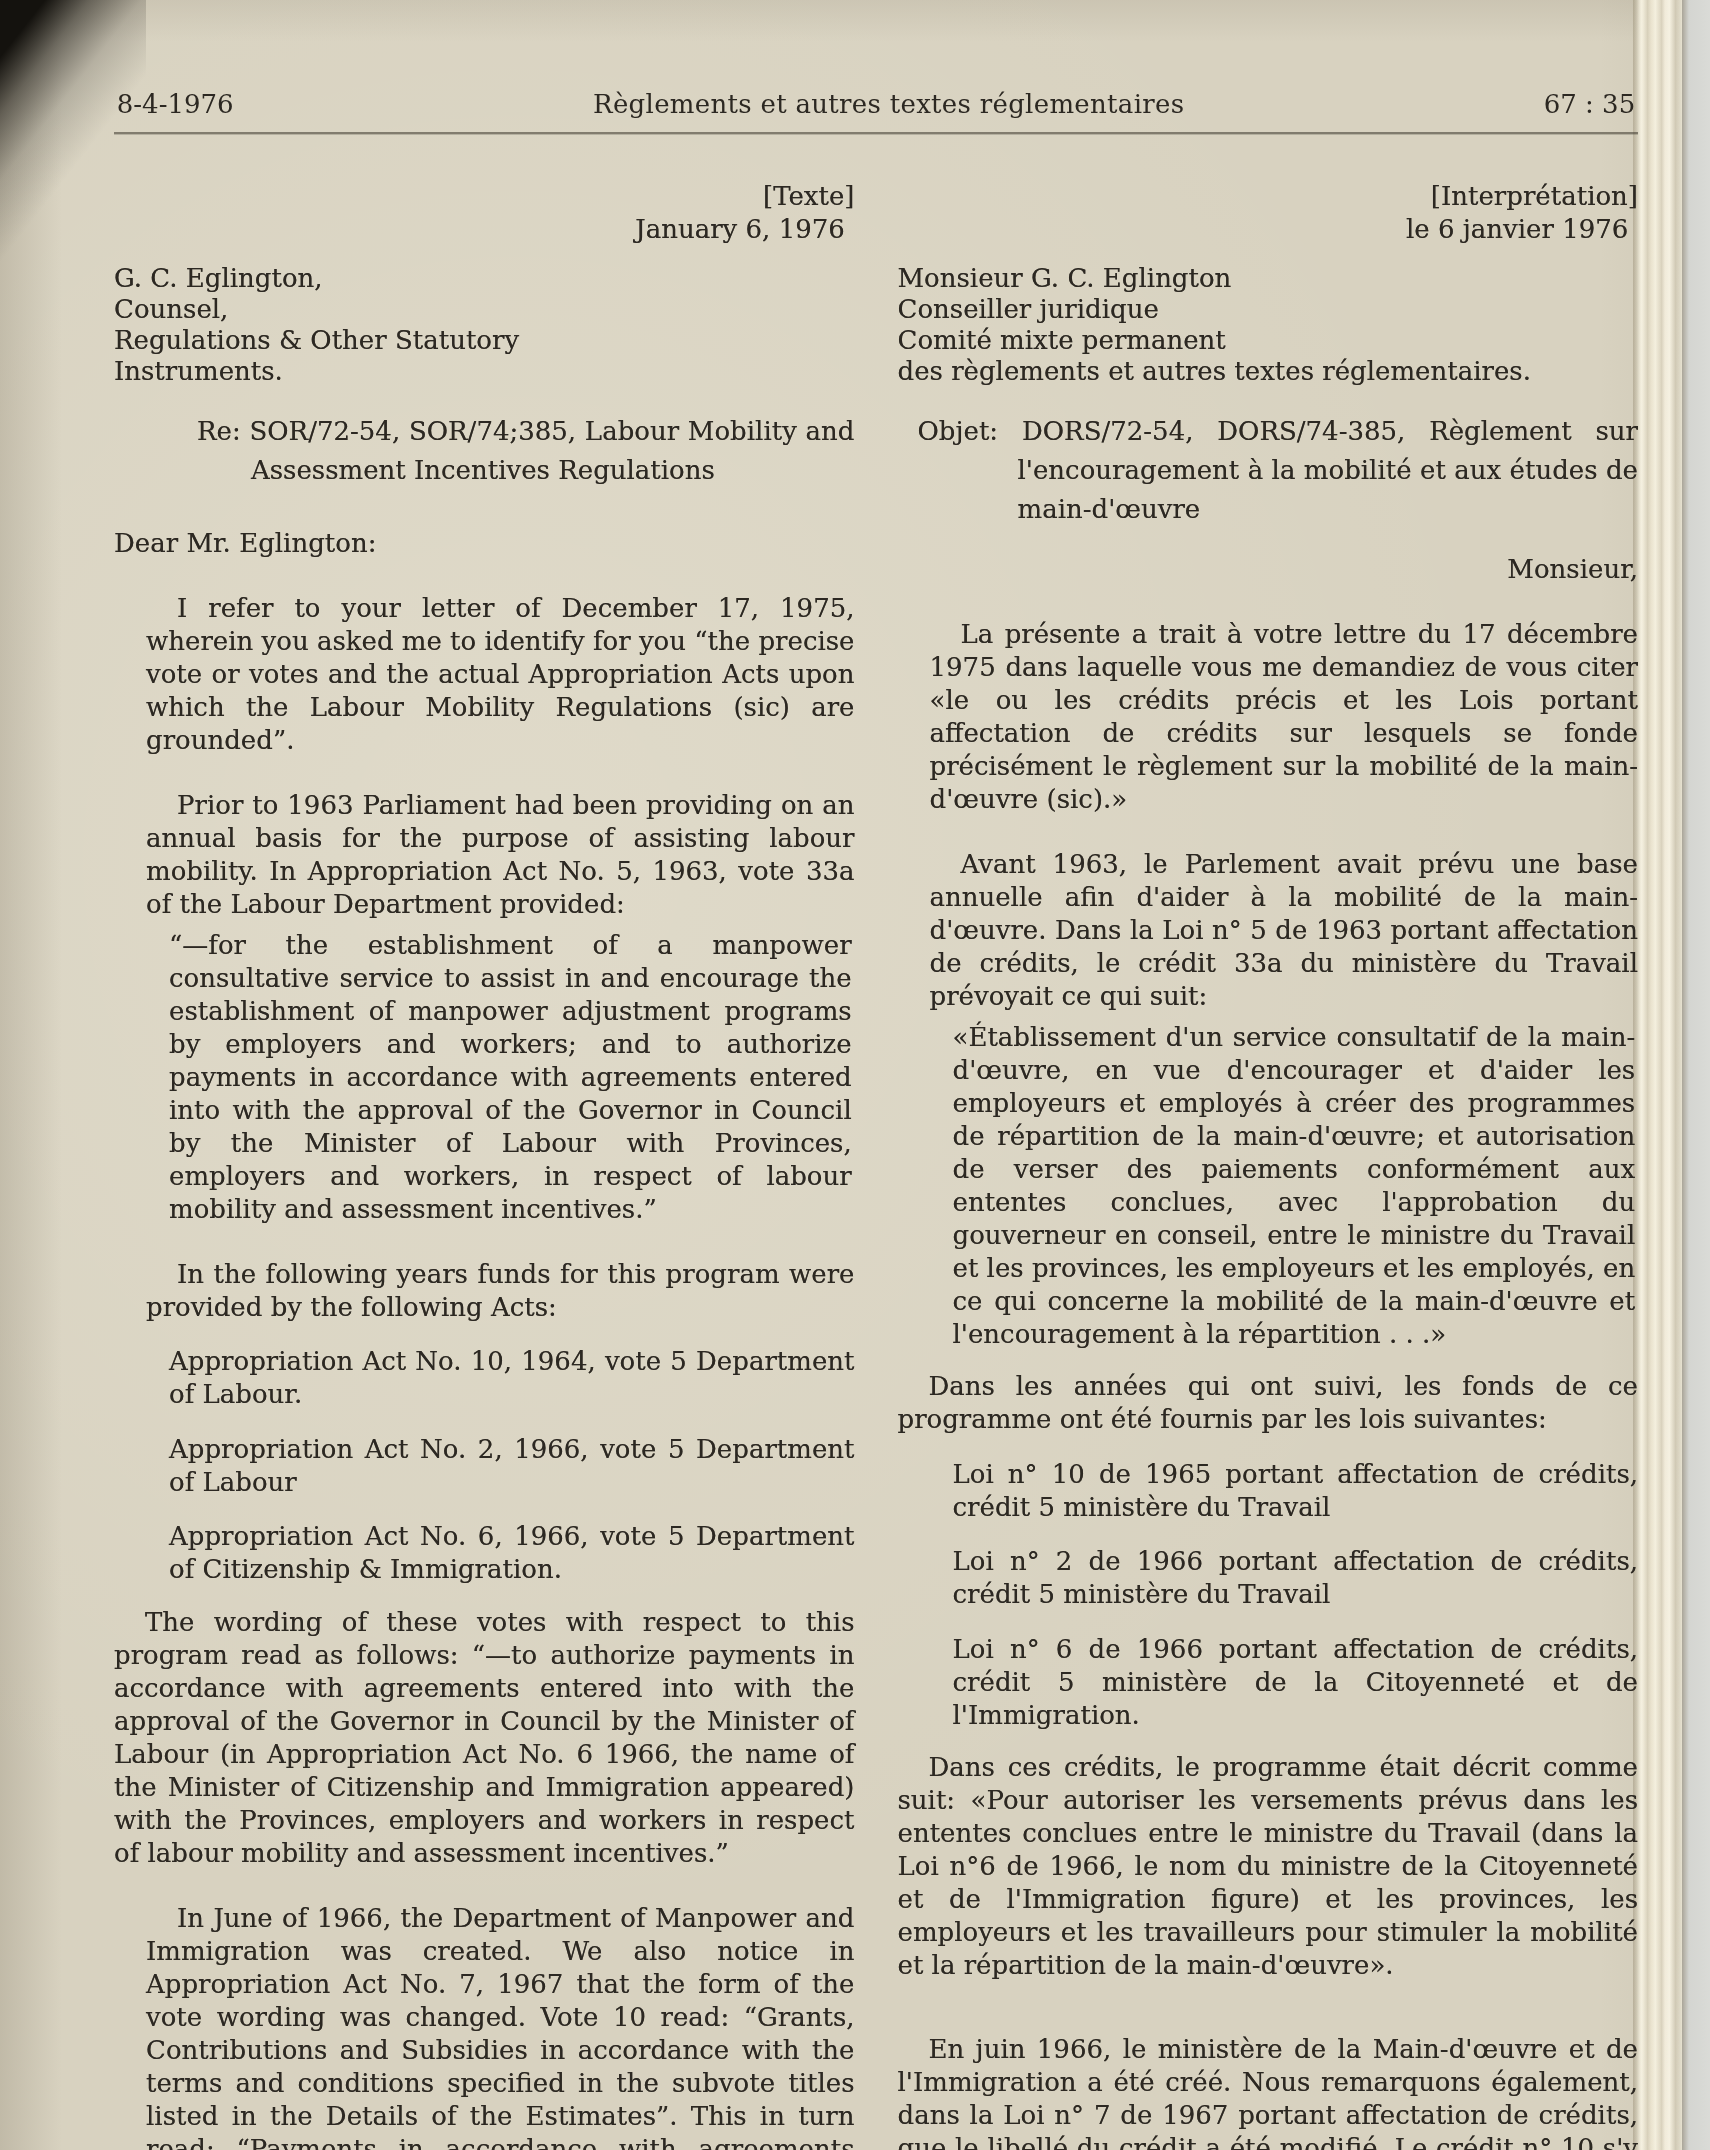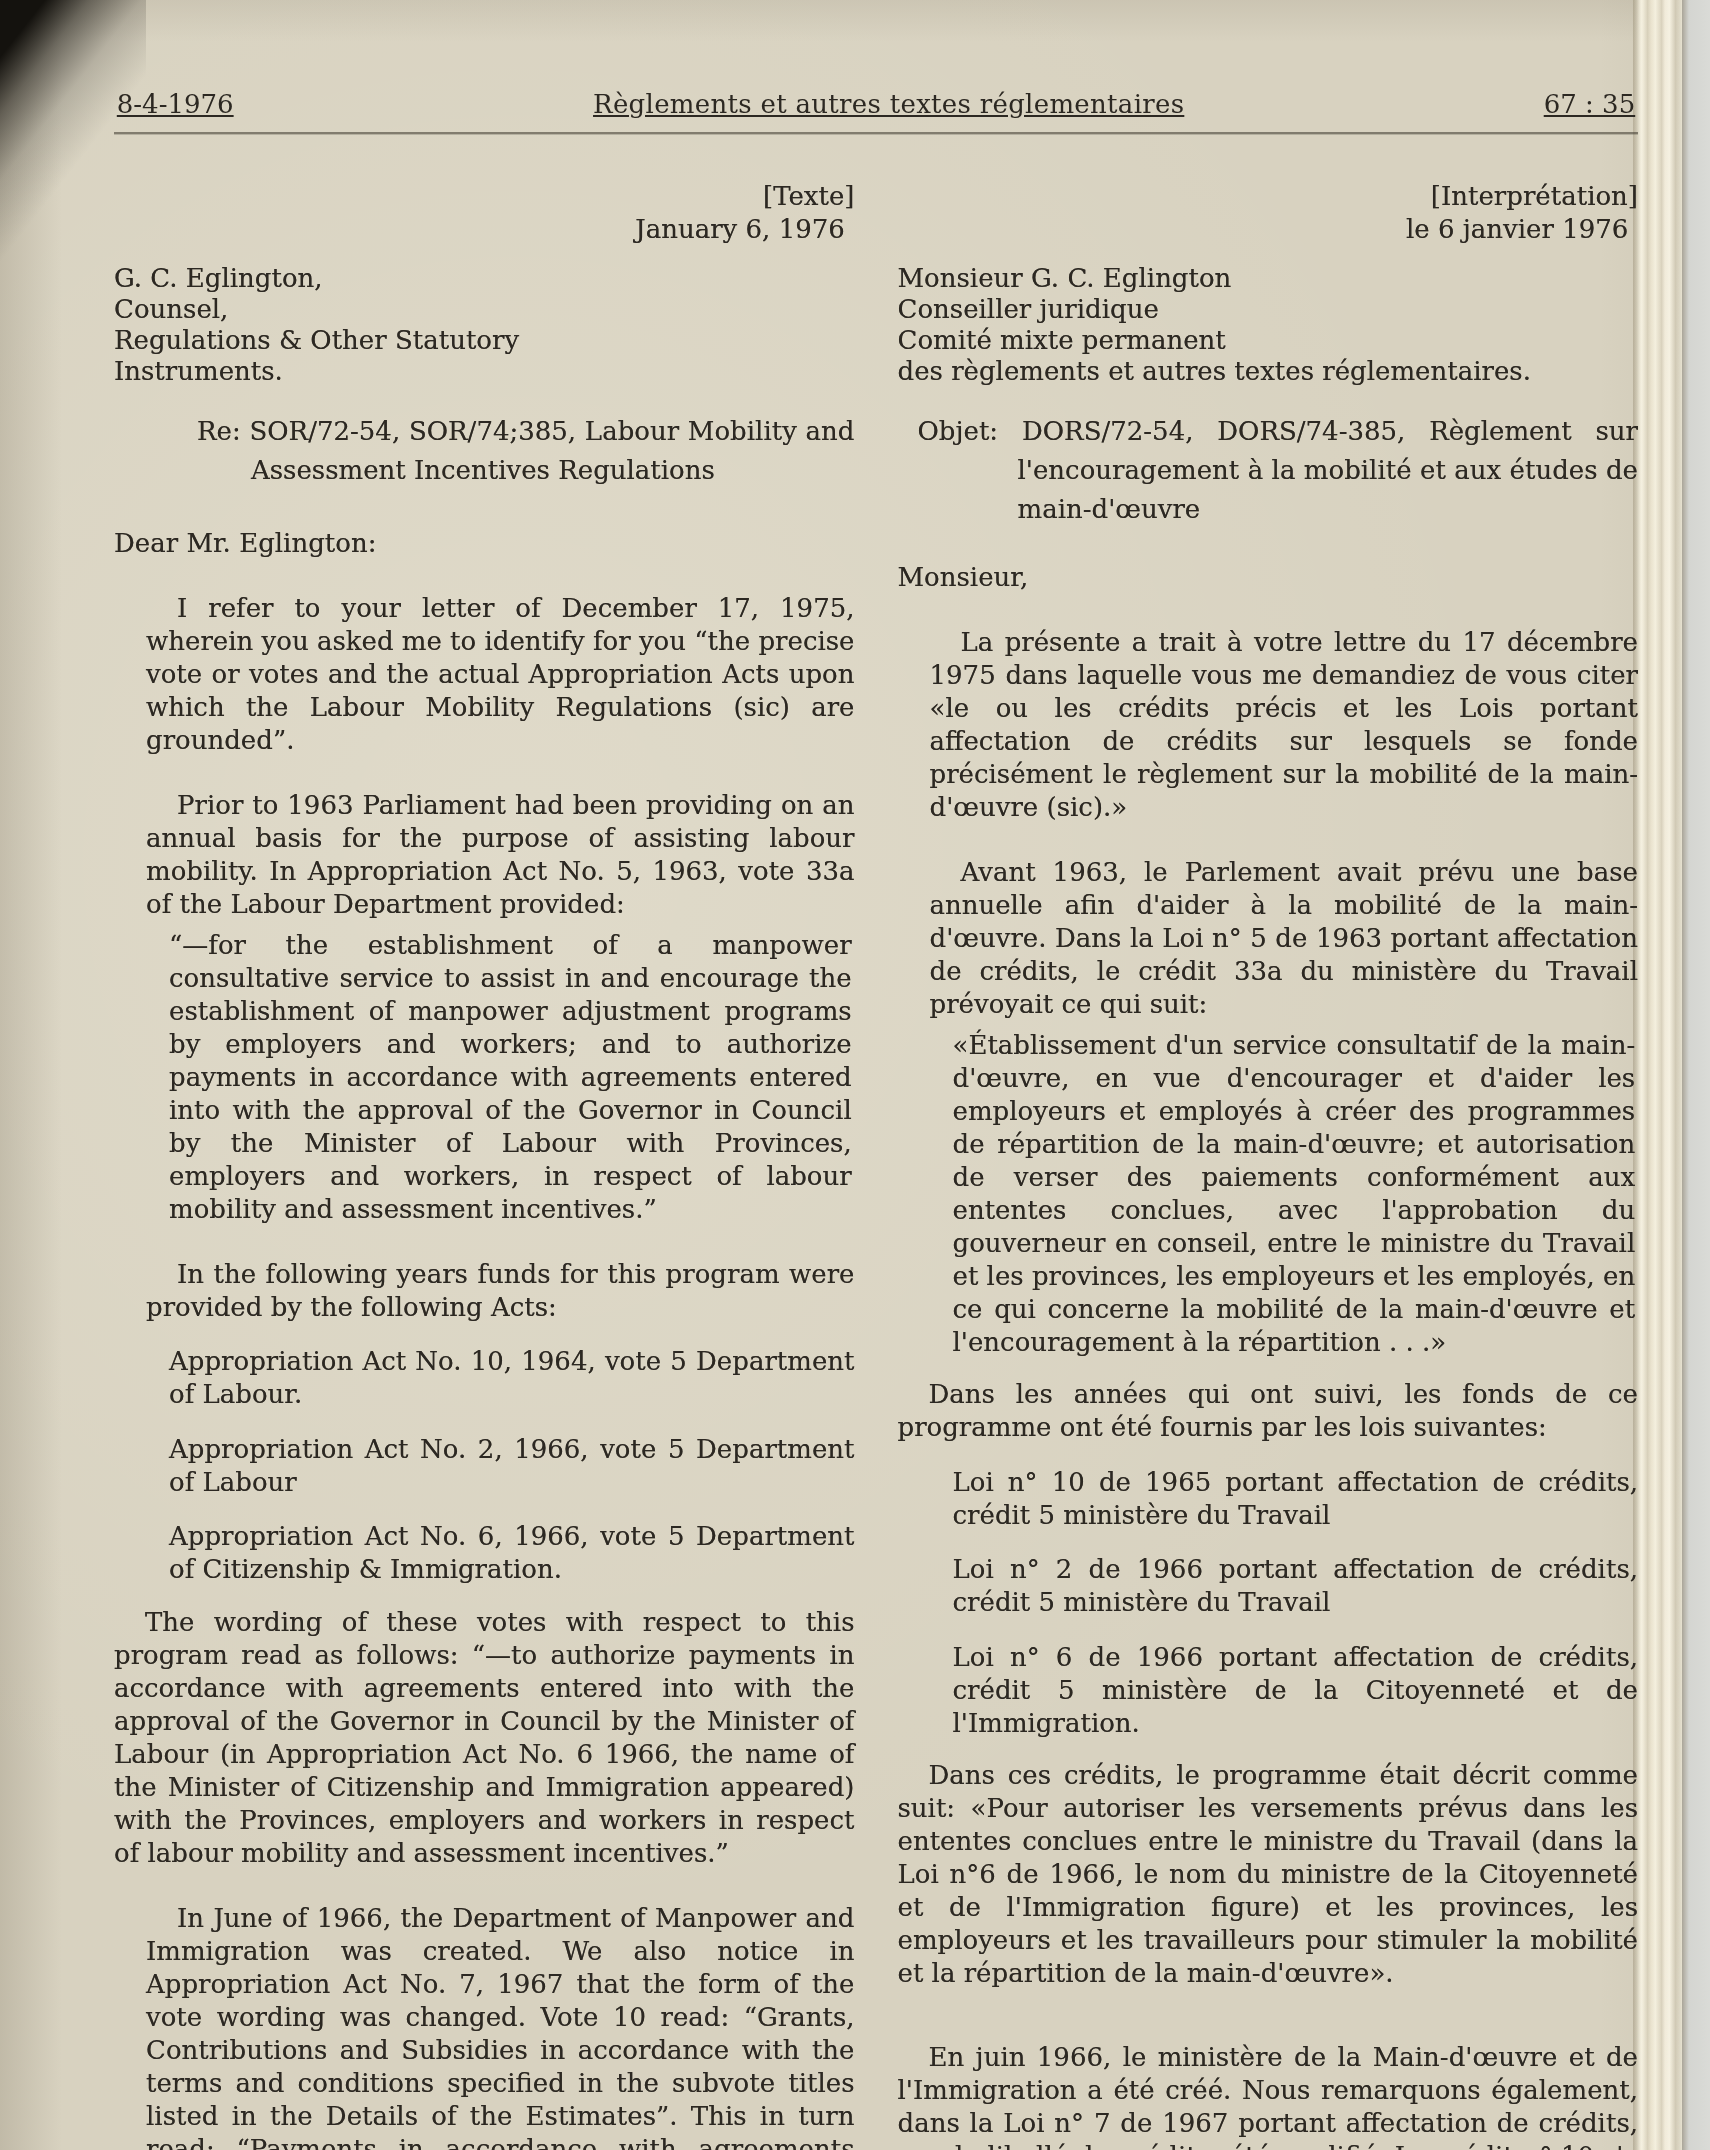--- a/index.html
+++ b/index.html
@@ -54,21 +54,20 @@
     width: 1524px;
   }
 
   .header {
     display: flex;
     justify-content: space-between;
     align-items: baseline;
     font-size: 26px;
     line-height: 30.5px;
     padding: 0 2.8px;
-    text-decoration: underline;
   }
   .header .h-center { letter-spacing: 0.3px; }
   .rule {
     margin-top: 12.5px;
     border-bottom: 2.8px solid #46413699;
     box-shadow: 0 0.7px 0 rgba(70,65,54,0.35);
   }
 
   .columns {
     display: flex;
@@ -92,21 +91,21 @@
   .subject-left  { padding-left: 137px; text-indent: -54px; }
   .subject-right { padding-left: 120px; text-indent: -100px; }
 
   .salutation { margin-top: 37px; text-align: left; }
 
   .para { text-indent: 31px; margin-top: 19.4px; }
   .quote { padding-left: 55px; padding-right: 2.8px; margin-top: 8.3px; }
   .act { padding-left: 55px; margin-top: 21.5px; }
 
   .mt-lg { margin-top: 32px; margin-left: 32px; }
-  .mt-xl { margin-top: 32px; }
+  .mt-xl { margin-top: 24px; text-align: right; }
   .mt-xxl { margin-top: 51px; }
 </style>
 </head>
 <body>
 
 <div class="corner-shadow"></div>
 <div class="page-edge"></div>
 <div class="next-page"></div>
 
 <div class="content">

